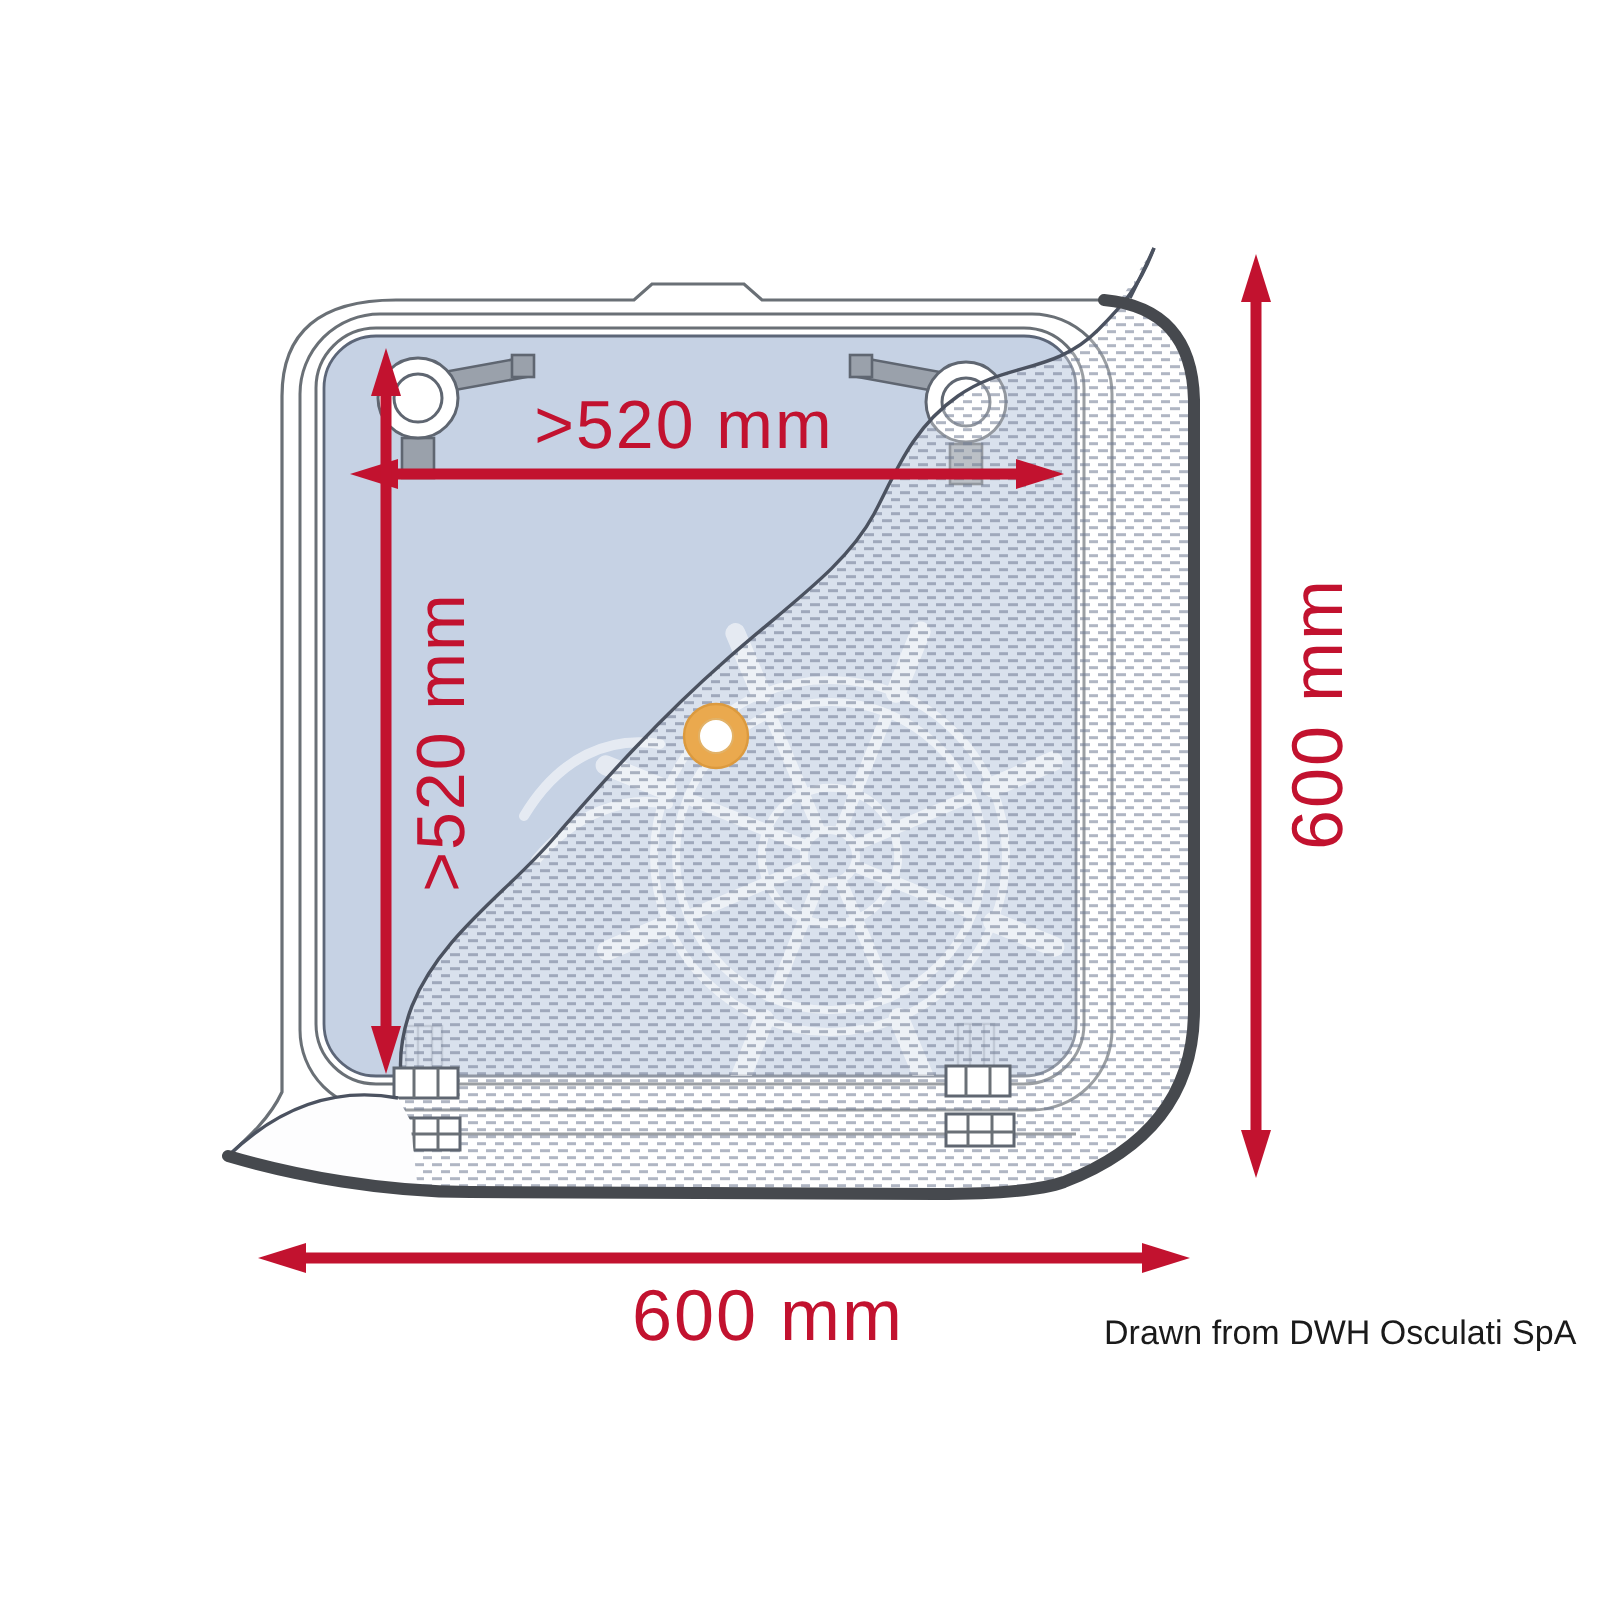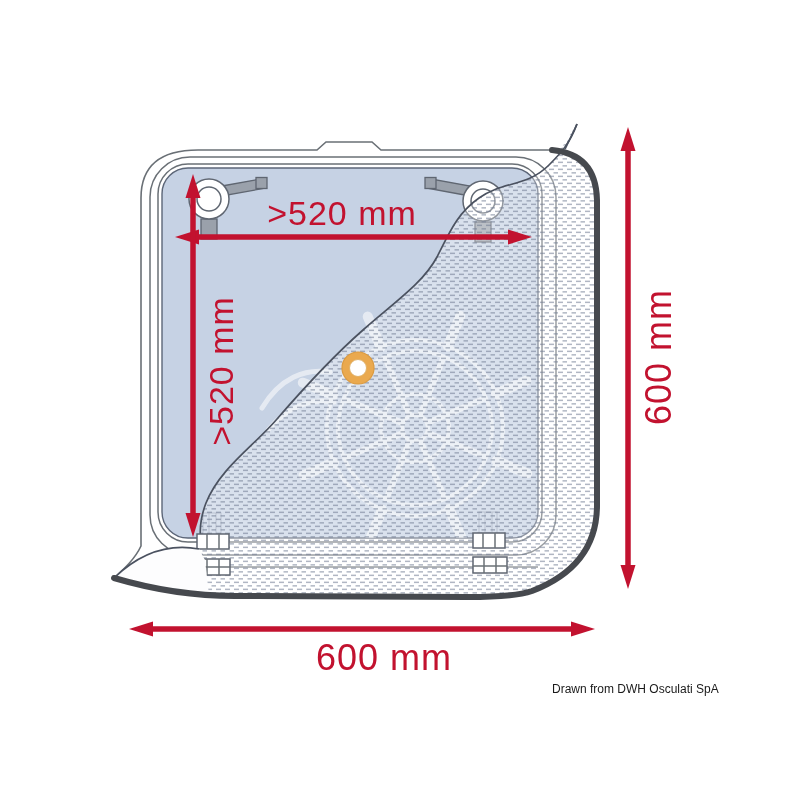--- a/index.html
+++ b/index.html
@@ -23,22 +23,22 @@
     text-align:center;color:var(--dimension-red);
     font-size:34px;letter-spacing:1px;white-space:nowrap;
   }
   .dim-label.big{font-size:36px;}
   .rot{transform:rotate(-90deg);}
   #label-inner-width{left:242px;top:191px;}
   #label-inner-height{left:121px;top:349px;}
   #label-outer-height{left:559px;top:335px;}
   #label-outer-width{left:284px;top:636px;}
   .attribution{
-    position:absolute;left:552px;top:682px;
-    font-size:12px;color:var(--attribution-black);white-space:nowrap;
+    position:absolute;left:552px;top:657px;
+    font-size:17px;color:var(--attribution-black);white-space:nowrap;
   }
   
   .thin{fill:none;stroke:var(--line-gray);stroke-width:1.5;}
   .body-fill{fill:#ffffff;stroke:var(--line-gray);stroke-width:1.6;}
   .glass{fill:var(--glass-blue);stroke:#5c6678;stroke-width:1.4;}
   .dark{fill:none;stroke:var(--dark-edge);stroke-width:6;stroke-linecap:round;stroke-linejoin:round;}
   .sheet-edge{fill:none;stroke:#4b5260;stroke-width:1.7;}
   .metal{fill:#9aa1ab;stroke:#5f6671;stroke-width:1.3;}
   .whitepart{fill:#ffffff;stroke:#5f6671;stroke-width:1.5;}
   .ghost{fill:none;stroke:#8791a5;stroke-width:1.2;opacity:.55;}

